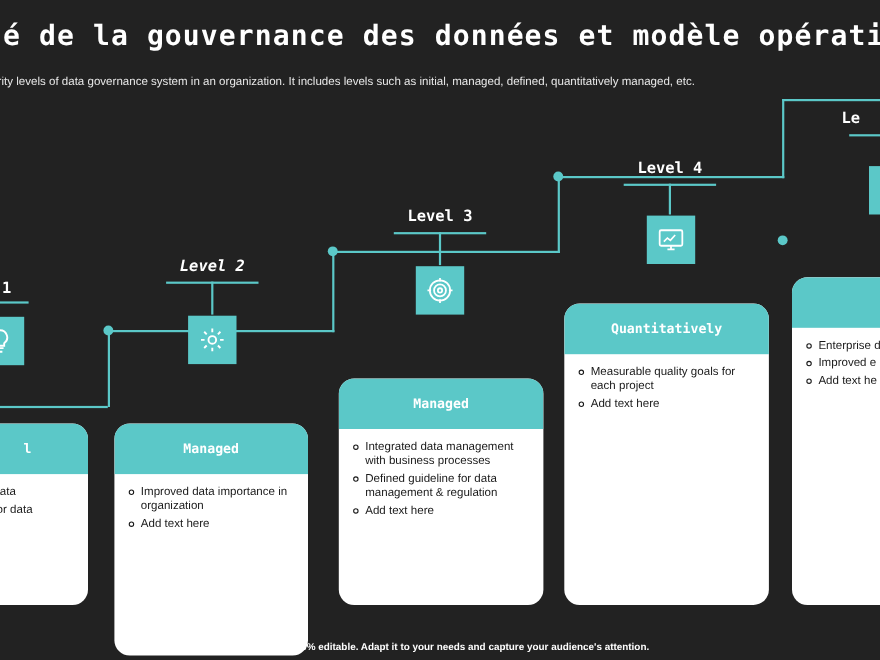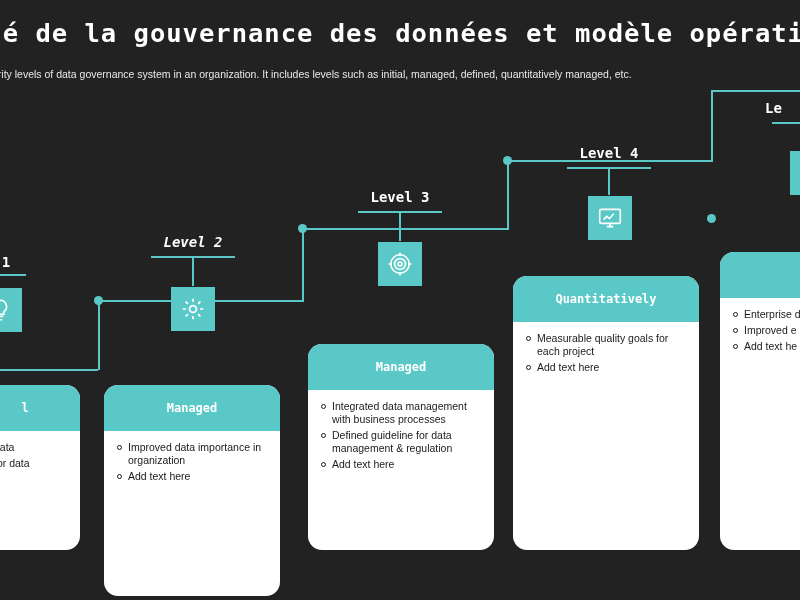--- a/index.html
+++ b/index.html
@@ -258,13 +258,14 @@
     <div class="card-head">Opt</div>
     <div class="card-body">
       <ul>
         <li>Enterprise data gover</li>
         <li>Improved e</li>
         <li>Add text he</li>
       </ul>
     </div>
   </div>
 
+  <div class="footer">This slide is 100% editable. Adapt it to your needs and capture your audience's attention.</div>
 </div>
 
 </body></html>

